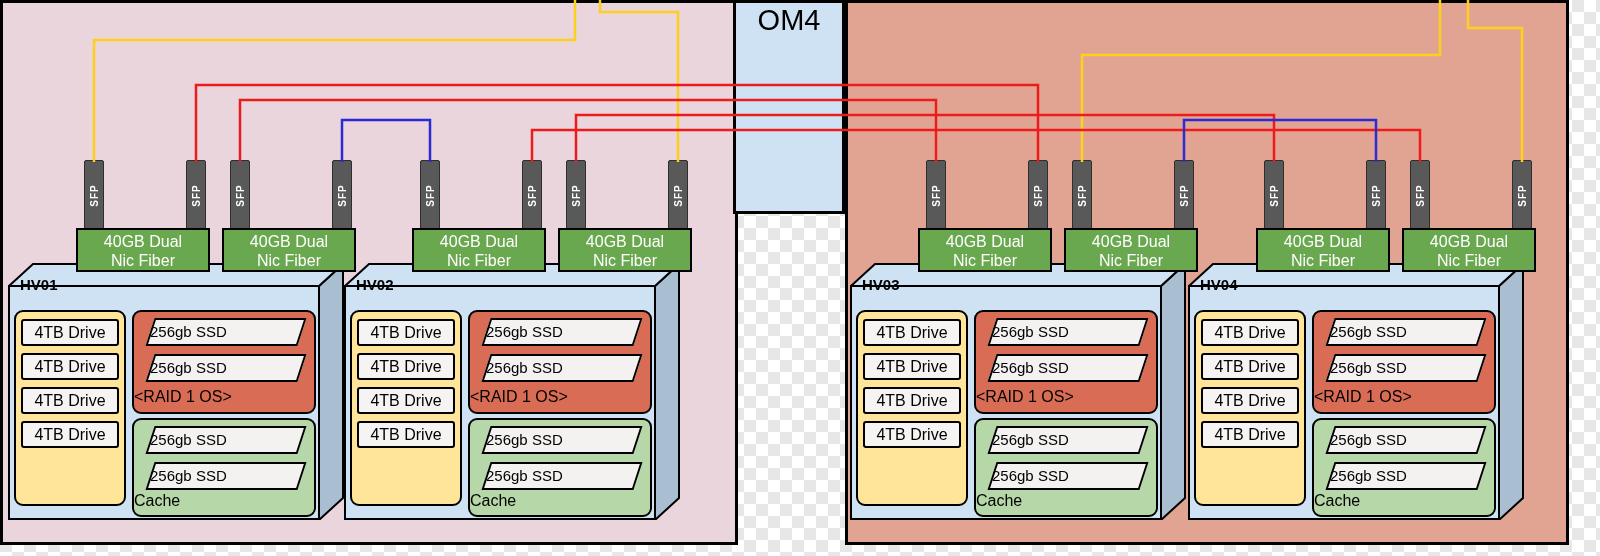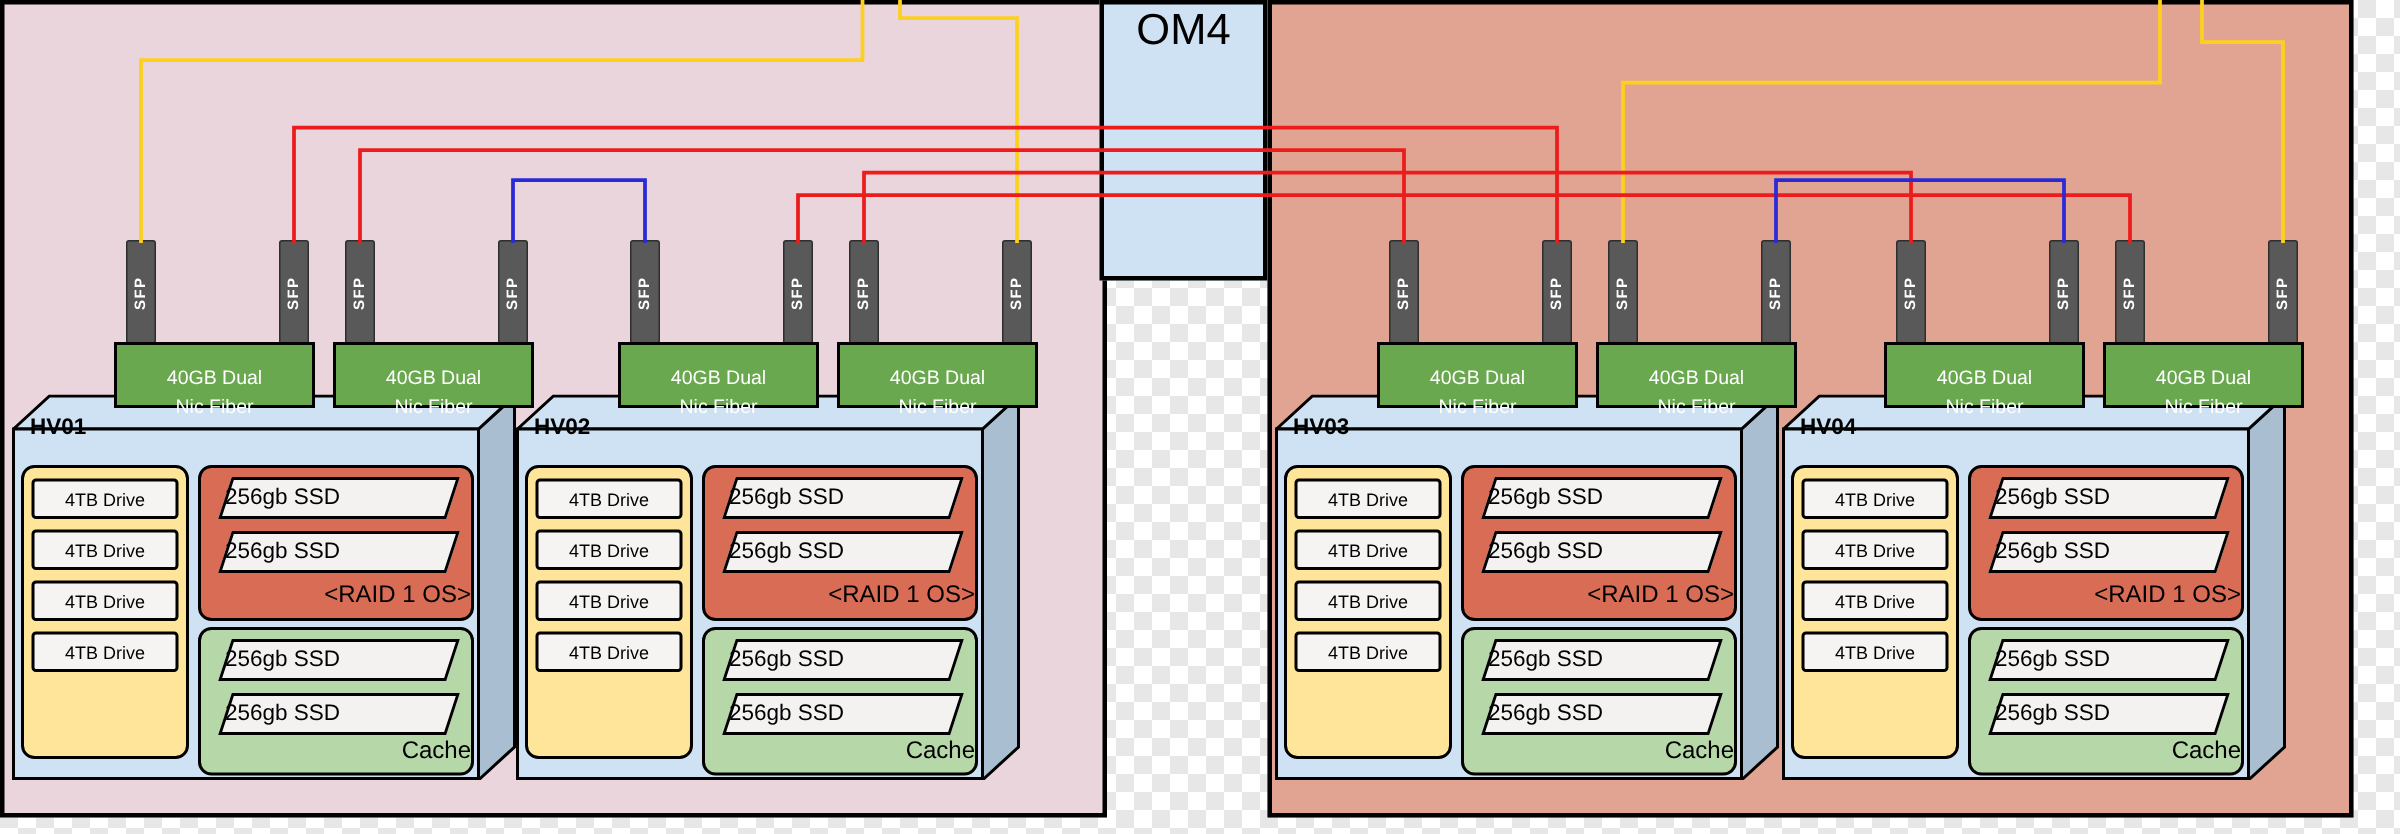--- a/index.html
+++ b/index.html
@@ -18,21 +18,21 @@
       linear-gradient(45deg, #e7e7e7 25%, transparent 25%, transparent 75%, #e7e7e7 75%);
     background-position: 0 0, 12px 12px;
     background-size: 24px 24px;
   }
 
   .region { position: absolute; border: 3px solid #000; z-index: 1; }
   .region-left  { left: 0;      top: 0; width: 738px; height: 545px; background: #ead5dc; }
   .region-right { left: 845px;  top: 0; width: 724px; height: 545px; background: #e2a492; }
 
   .om4-box {
-    position: absolute; left: 733px; top: 0; width: 112px; height: 187px;
+    position: absolute; left: 733px; top: 0; width: 112px; height: 214px;
     background: #cfe2f3; border: 3px solid #000; z-index: 2;
   }
   .om4-label { text-align: center; font-size: 29px; line-height: 34px; color: #000; }
 
   .server-group { position: absolute; top: 160px; width: 345px; height: 360px; z-index: 3; }
 
   .chassis { position: absolute; left: 0; top: 103px; }
   .face-main { fill: #cfe2f3; stroke: #000; stroke-width: 2; }
   .face-top  { fill: #cfe2f3; stroke: #000; stroke-width: 2; }
   .face-side { fill: #a9bfd1; stroke: #000; stroke-width: 2; }
@@ -40,56 +40,56 @@
   .sfp {
     position: absolute; top: 0; width: 20px; height: 70px;
     background: #595959; border: 1px solid #2e2e2e; border-radius: 2px;
     display: flex; align-items: center; justify-content: center;
   }
   .sfp-label { transform: rotate(-90deg); color: #fff; font-size: 10px; font-weight: bold; letter-spacing: 1px; }
 
   .nic {
     position: absolute; top: 68px; width: 134px; height: 44px;
     background: #6aa84f; border: 2px solid #000;
-    color: #fff; font-size: 13px; text-align: center; padding-top: 12px; line-height: 19px;
+    color: #fff; font-size: 16px; text-align: center; padding-top: 2px; line-height: 19px;
   }
   .nic span { display: block; }
 
   .hv-label { position: absolute; left: 12px; top: 116px; font-size: 15px; font-weight: bold; color: #000; }
 
   .drive-bay {
     position: absolute; left: 6px; top: 150px; width: 112px; height: 196px;
     background: #ffe599; border: 2px solid #000; border-radius: 9px; padding-top: 7px;
   }
   .drive {
     width: 98px; height: 27px; margin: 0 auto 7px;
     background: #f6f3f3; border: 2px solid #000; border-radius: 3px;
     display: flex; align-items: center; justify-content: center;
-    font-size: 12px; color: #000;
+    font-size: 16px; color: #000;
   }
 
   .raid-box {
     position: absolute; left: 124px; top: 150px; width: 184px; height: 104px;
     background: #d96c55; border: 2px solid #000; border-radius: 9px;
   }
   .cache-box {
     position: absolute; left: 124px; top: 258px; width: 184px; height: 99px;
     background: #b6d7a8; border: 2px solid #000; border-radius: 9px;
   }
 
   .para { position: absolute; left: 16px; width: 152px; height: 28px; }
   .para::before {
     content: ""; position: absolute; inset: 0;
     background: #f4f1f1; border: 2px solid #000; transform: skewX(-18deg);
   }
   .para span { position: relative; display: block; line-height: 28px; font-size: 15px; color: #000; }
   .para.p1 { top: 6px; }
   .para.p2 { top: 42px; }
 
-  .group-label { position: absolute; left: 0; width: 100%; text-align: right; font-size: 16px; color: #000; }
+  .group-label { position: absolute; left: 0; width: 100%; text-align: left; font-size: 16px; color: #000; }
   .raid-box  .group-label { top: 76px; }
   .cache-box .group-label { top: 72px; }
 
   .wires { position: absolute; left: 0; top: 0; z-index: 50; pointer-events: none; }
 </style>
 </head>
 <body>
 
 <div class="stage">
 

